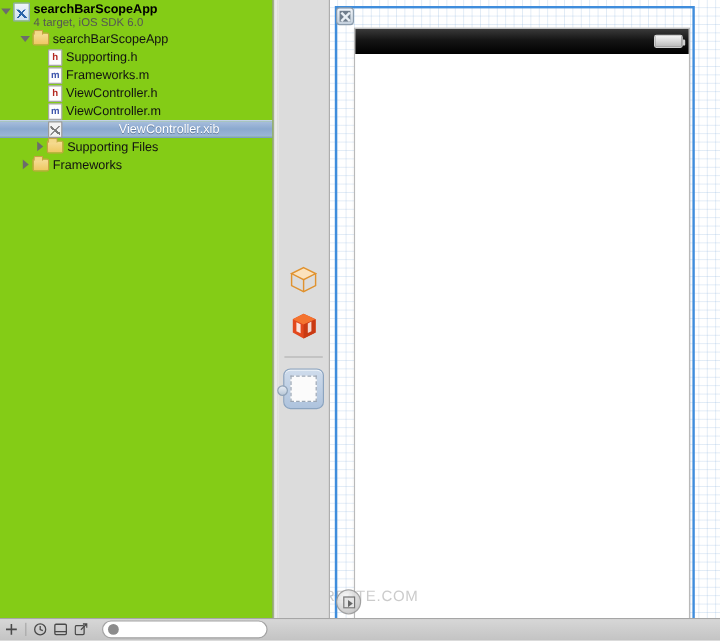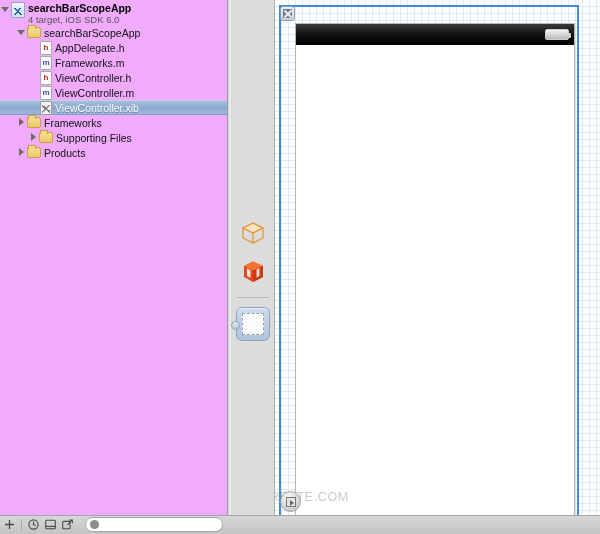--- a/index.html
+++ b/index.html
@@ -15,21 +15,21 @@
     display: flex;
     flex-direction: column;
   }
 
   
   .main-split { position: relative; flex: 1 1 auto; display: flex; min-height: 0; }
 
   
   .navigator {
     width: 228px;
-    background: #f0abfc;
+    background: #84cc16;
     position: relative;
     border-right: 1px solid #9a9a9a;
     overflow: hidden;
   }
   .tree { padding-top: 2px; }
   .tree-row {
     position: relative;
     height: 15px;
     display: flex;
     align-items: center;
@@ -37,20 +37,21 @@
     color: #111;
     white-space: nowrap;
   }
   .tree-row.project { height: 23px; align-items: flex-start; }
   .tree-row.selected {
     background: linear-gradient(to bottom, #a9bfdd 0%, #8ba9cf 50%, #9db7d8 100%);
     border-top: 1px solid #c2d2e6;
     border-bottom: 1px solid #7d9ec6;
     color: #ffffff;
     text-shadow: 0 1px 0 rgba(60,80,110,.55);
+    gap: 44px;
   }
   .twist {
     width: 11px; min-width: 11px; height: 15px;
     position: relative;
   }
   .twist.open::after,
   .twist.closed::after {
     content: "";
     position: absolute;
     left: 1px; top: 4px;
@@ -309,60 +310,55 @@
         </div>
 
         <div class="tree-row" style="padding-left:16px">
           <div class="twist open"></div>
           <div class="ic folder"></div>
           <span>searchBarScopeApp</span>
         </div>
 
         <div class="tree-row" style="padding-left:40px">
           <div class="ic file h">h</div>
-          <span>AppDelegate.h</span>
+          <span>Supporting.h</span>
         </div>
 
         <div class="tree-row" style="padding-left:40px">
           <div class="ic file m">m</div>
           <span>Frameworks.m</span>
         </div>
 
         <div class="tree-row" style="padding-left:40px">
           <div class="ic file h">h</div>
           <span>ViewController.h</span>
         </div>
 
         <div class="tree-row" style="padding-left:40px">
           <div class="ic file m">m</div>
           <span>ViewController.m</span>
         </div>
 
         <div class="tree-row selected" style="padding-left:40px">
           <div class="ic xib"></div>
           <span>ViewController.xib</span>
+        </div>
+
+        <div class="tree-row" style="padding-left:28px">
+          <div class="twist closed"></div>
+          <div class="ic folder"></div>
+          <span>Supporting Files</span>
         </div>
 
         <div class="tree-row" style="padding-left:16px">
           <div class="twist closed"></div>
           <div class="ic folder"></div>
           <span>Frameworks</span>
         </div>
 
-        <div class="tree-row" style="padding-left:28px">
-          <div class="twist closed"></div>
-          <div class="ic folder"></div>
-          <span>Supporting Files</span>
-        </div>
-
-        <div class="tree-row" style="padding-left:16px">
-          <div class="twist closed"></div>
-          <div class="ic folder"></div>
-          <span>Products</span>
-        </div>
 
       </div>
     </div>
 
     <div class="vdiv"></div>
 
     <div class="dock">
       <div class="dock-items">
 
         <div class="dock-item">

